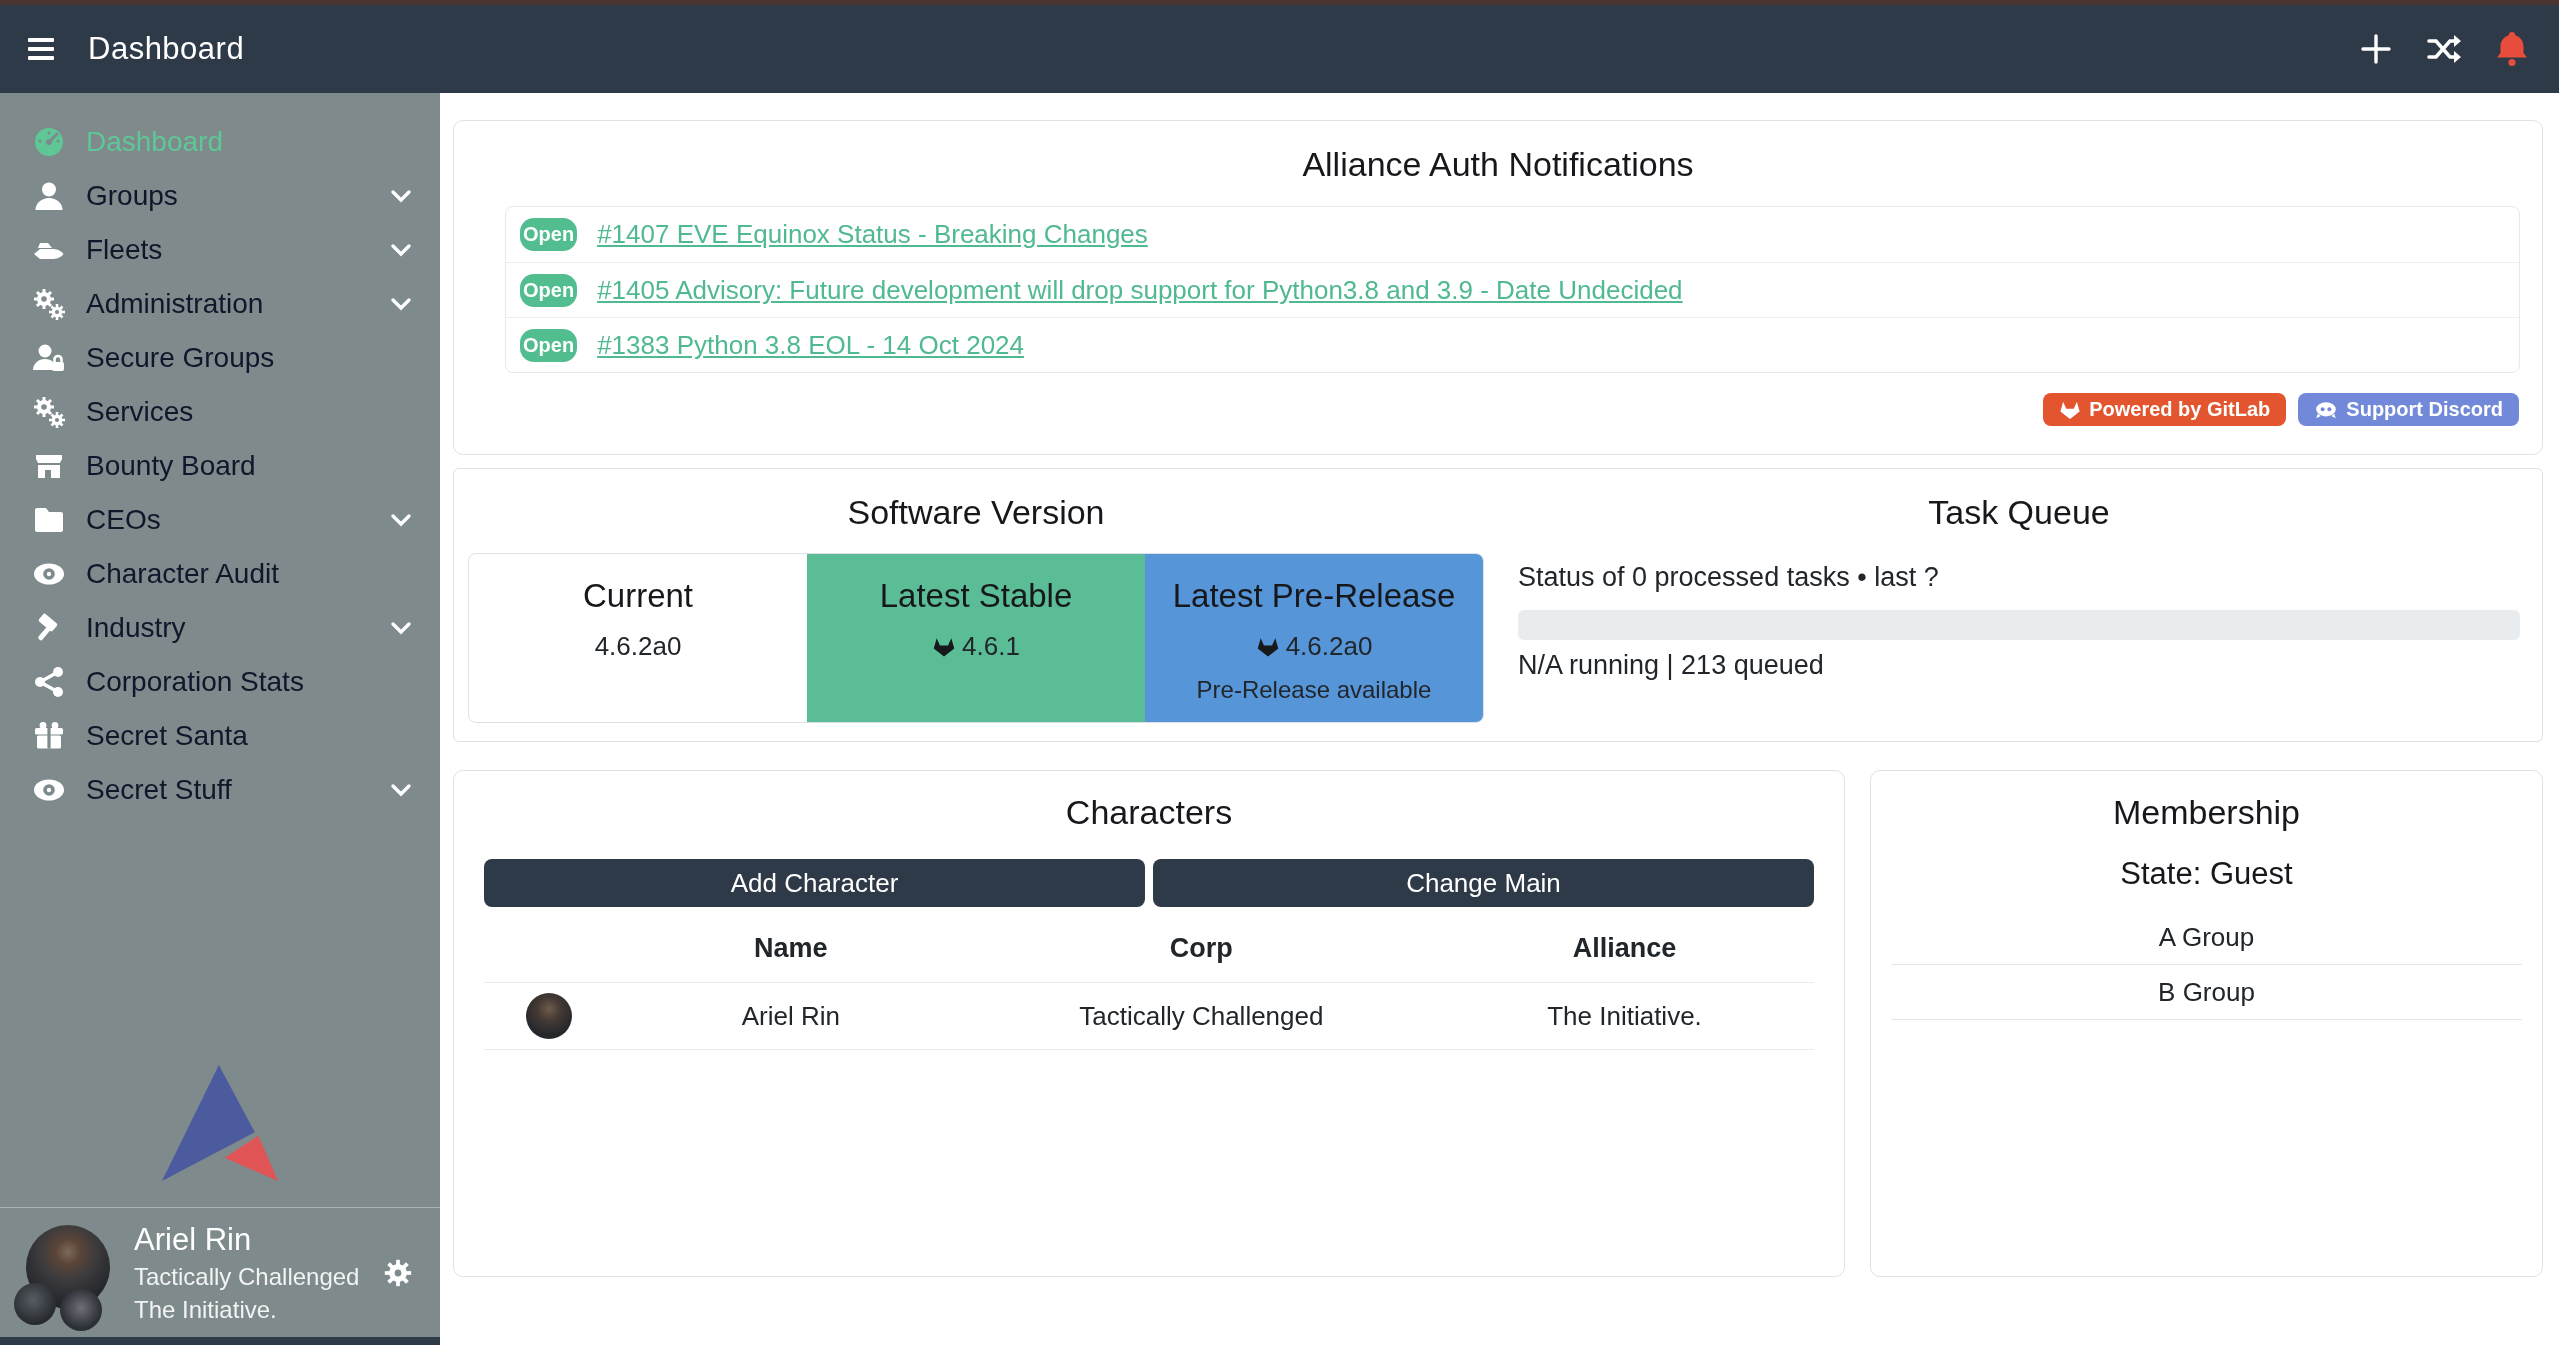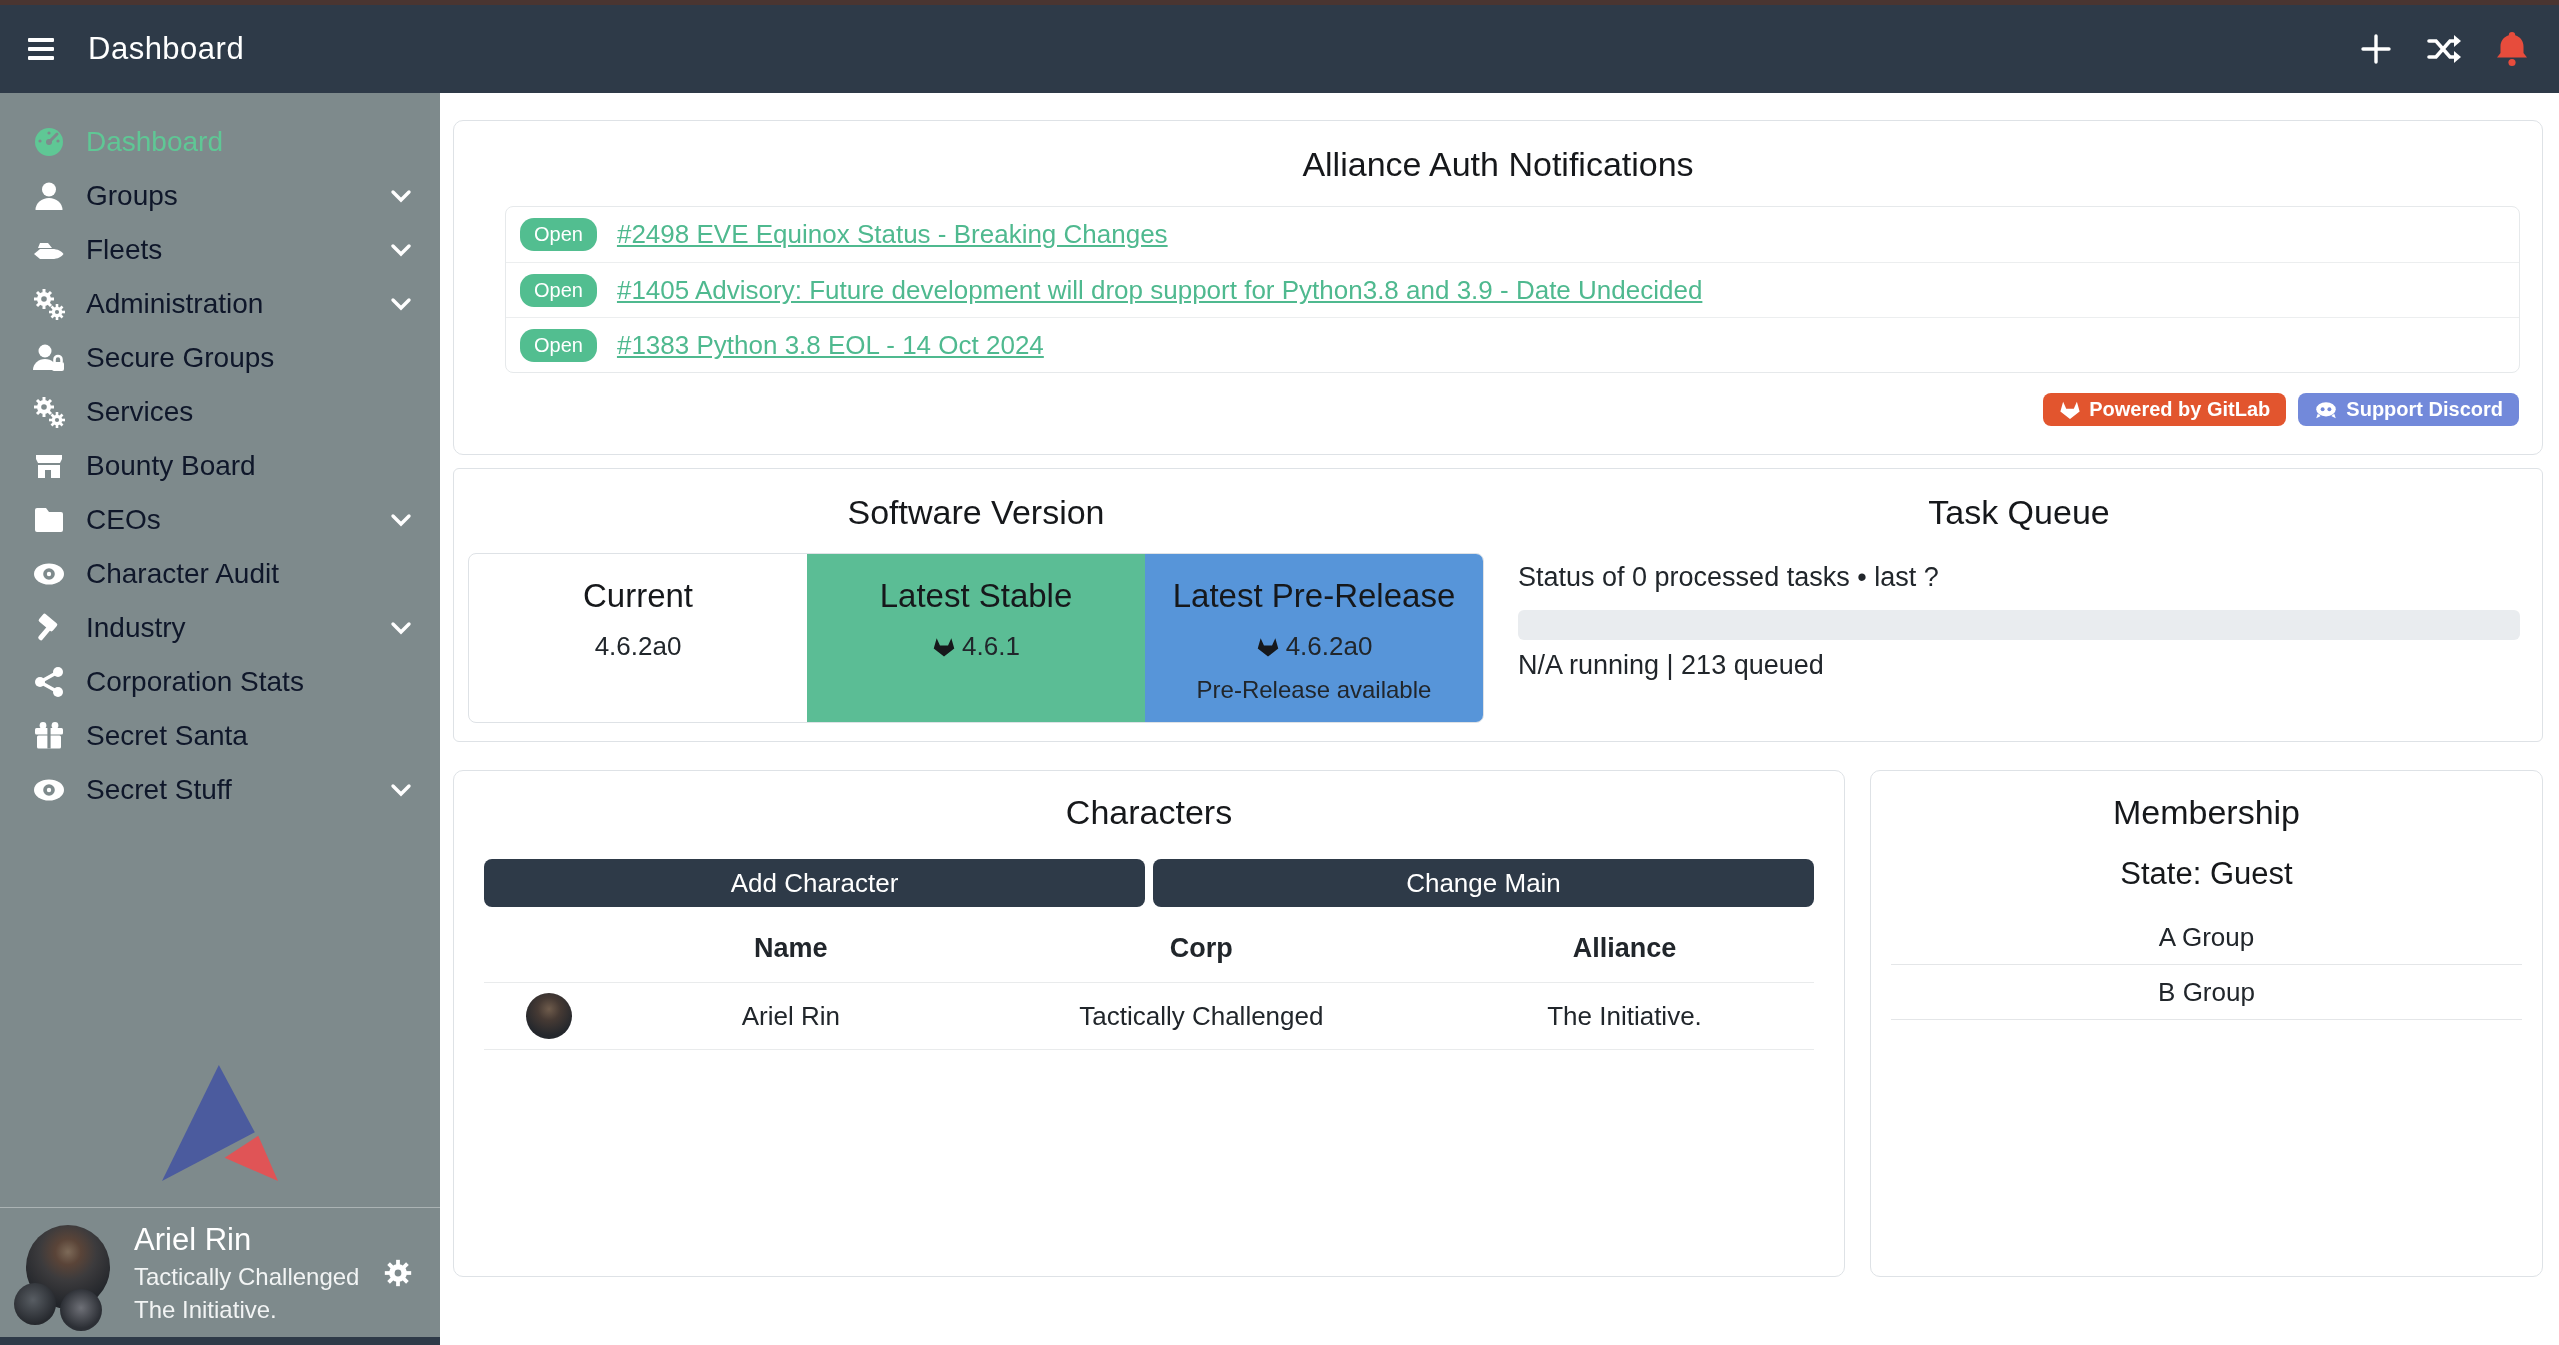--- a/index.html
+++ b/index.html
@@ -49,22 +49,22 @@
   
   .main{flex:1;background:#fff;padding:27px 16px 0 13px;}
   .card{border:1px solid var(--border);border-radius:10px;background:#fff;position:relative;}
   .card-title{text-align:center;font-size:34px;font-weight:400;color:#16181b;}
 
   
   .card-notif{height:335px;padding-top:24px;}
   .notif-list{margin:22px 22px 0 51px;border:1px solid #e6e9eb;border-radius:8px;}
   .notif-row{height:55px;display:flex;align-items:center;padding:0 14px;gap:20px;}
   .notif-row + .notif-row{border-top:1px solid #eceeef;}
-  .badge-open{background:var(--green);color:#fff;font-size:20px;font-weight:normal;
-    padding:5px 14px;border-radius:14px;flex:none;}
+  .badge-open{background:var(--green);color:#fff;font-size:20px;font-weight:bold;
+    padding:5px 3px;border-radius:14px;flex:none;}
   .notif-link{color:var(--linkgreen);font-size:26px;text-decoration:underline;cursor:pointer;}
   .notif-badges{position:absolute;right:23px;bottom:28px;display:flex;gap:12px;}
   .src-badge{display:flex;align-items:center;gap:8px;color:#fff;font-size:20px;font-weight:bold;
     padding:5px 16px;border-radius:8px;cursor:pointer;}
   .src-badge.gitlab{background:#e2552e;}
   .src-badge.discord{background:#7289da;}
 
   
   .card-svtq{height:274px;margin-top:13px;display:flex;border-radius:6px;}
   .sv-half{width:1030px;flex:none;padding:24px 0 0 14px;}
@@ -383,21 +383,21 @@
     <div class="sidebar-bottombar"></div>
   </div>
 
   <div class="main">
 
     <div class="card card-notif">
       <div class="card-title">Alliance Auth Notifications</div>
       <div class="notif-list">
         <div class="notif-row">
           <span class="badge-open">Open</span>
-          <a class="notif-link">#2498 EVE Equinox Status - Breaking Changes</a>
+          <a class="notif-link">#1407 EVE Equinox Status - Breaking Changes</a>
         </div>
         <div class="notif-row">
           <span class="badge-open">Open</span>
           <a class="notif-link">#1405 Advisory: Future development will drop support for Python3.8 and 3.9 - Date Undecided</a>
         </div>
         <div class="notif-row">
           <span class="badge-open">Open</span>
           <a class="notif-link">#1383 Python 3.8 EOL - 14 Oct 2024</a>
         </div>
       </div>

